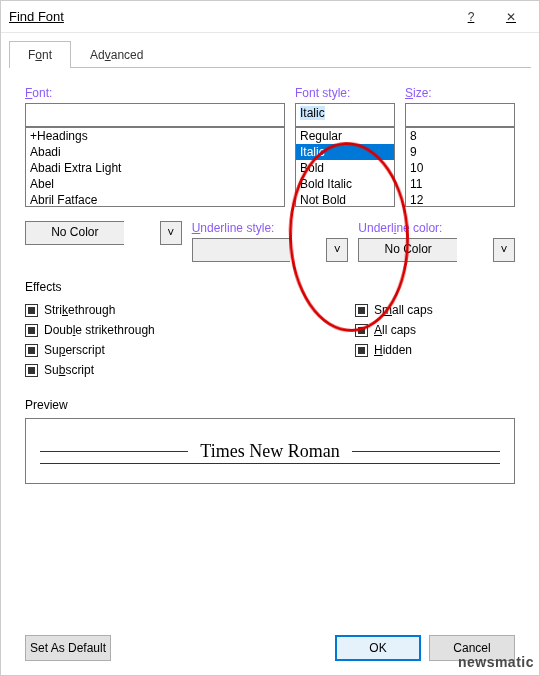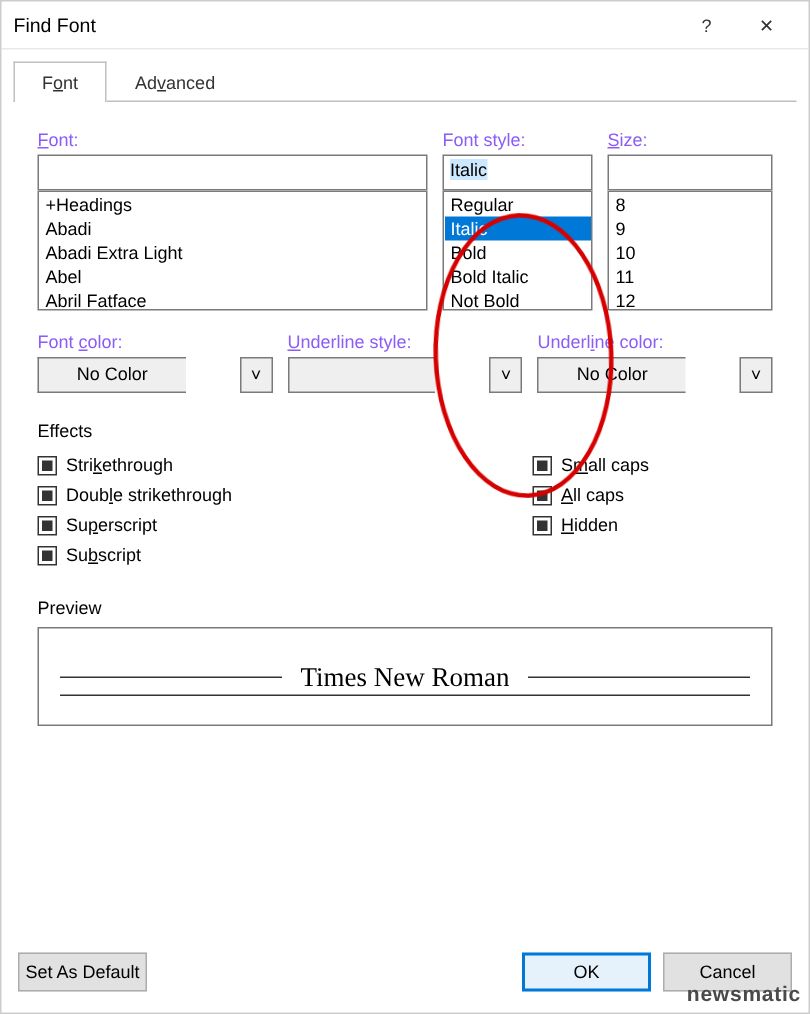--- a/index.html
+++ b/index.html
@@ -1,20 +1,20 @@
 <!DOCTYPE html>
 <html><head>
 <meta charset="utf-8">
 <style>
   * { box-sizing: border-box; font-family: "Segoe UI", Tahoma, sans-serif; font-size: 12px; }
   body { margin: 0; background: #f0f0f0; width: 540px; height: 676px; position: relative; overflow: hidden; }
   
   .dialog { width: 540px; height: 676px; background: #fff; border: 1px solid #ccc; display: flex; flex-direction: column; }
   
-  .titlebar { height: 32px; display: flex; align-items: center; padding: 0 8px; border-bottom: 1px solid #e8e8e8; }
+  .titlebar { height: 32px; display: flex; align-items: center; padding: 0 8px; border-bottom: 1px solid #e8e8e8; text-decoration: underline; }
   .titlebar .title { flex: 1; font-size: 13px; }
   .titlebar .tbtn { width: 40px; height: 28px; display: flex; align-items: center; justify-content: center; color: #333; }
   
   .tabs { display: flex; padding: 8px 8px 0 8px; gap: 0; }
   .tab { padding: 6px 18px; border: 1px solid transparent; border-bottom: none; cursor: pointer; color: #333; }
   .tab.active { background: #fff; border-color: #c0c0c0; position: relative; z-index: 2; }
   .tab u { text-decoration: underline; }
   
   .panel { flex: 1; border-top: 1px solid #c0c0c0; margin: 0 8px 0 8px; padding: 18px 16px 8px 16px; position: relative; top: -1px; background: #fff; z-index: 1; }
   
@@ -48,21 +48,21 @@
   .chk .box { width: 13px; height: 13px; border: 1px solid #333; background: #fff; position: relative; }
   .chk .box::after { content:""; position:absolute; inset:2px; background:#333; }
   .chk u { text-decoration: underline; }
   
   .preview-box { border: 1px solid #7a7a7a; height: 66px; margin-top: 4px; display:flex; align-items:center; justify-content:center; position:relative; }
   .preview-text { font-family: "Times New Roman", serif; font-size: 18px; }
   .preview-lines { position:absolute; left:14px; right:14px; top:50%; border-top:1px solid #333; }
   .preview-lines.l2 { top:calc(50% + 12px); }
   .preview-center { position:relative; background:#fff; padding:0 12px; z-index:2; }
   
-  .footer { display:flex; gap:8px; padding: 10px 11px 14px; align-items:center; }
+  .footer { display:flex; gap:8px; padding: 10px 24px 14px; align-items:center; }
   .footer .spacer { flex:1; }
   .btn { min-width: 86px; height: 26px; border: 1px solid #adadad; background: #e1e1e1; display:flex; align-items:center; justify-content:center; cursor:pointer; }
   .btn.primary { border: 2px solid #0078d7; background:#e5f1fb; }
   
   .ellipse-annot { position:absolute; border:3px solid #d60000; border-radius:50%; width:120px; height:190px; left:280px; top:74px; transform: rotate(-2deg); pointer-events:none; z-index:50; }
   
   .watermark { position:absolute; right:6px; bottom:6px; font-size:14px; font-weight:700; color:#4a4a4a; letter-spacing:0.5px; z-index:60; font-family: Arial, sans-serif; }
   
   ::-webkit-scrollbar { width:17px; }
   ::-webkit-scrollbar-track { background:#f0f0f0; }
@@ -124,21 +124,20 @@
           <div class="item">9</div>
           <div class="item">10</div>
           <div class="item">11</div>
           <div class="item">12</div>
         </div>
       </div>
     </div>
 
     <div class="row2">
       <div class="dd-col">
-        <div class="label">Font <u>c</u>olor:</div>
         <div class="dropdown">
           <div class="ddtext">No Color</div>
           <div class="ddbtn">˅</div>
         </div>
       </div>
       <div class="dd-col">
         <div class="label"><u>U</u>nderline style:</div>
         <div class="dropdown">
           <div class="ddtext"></div>
           <div class="ddbtn">˅</div>

